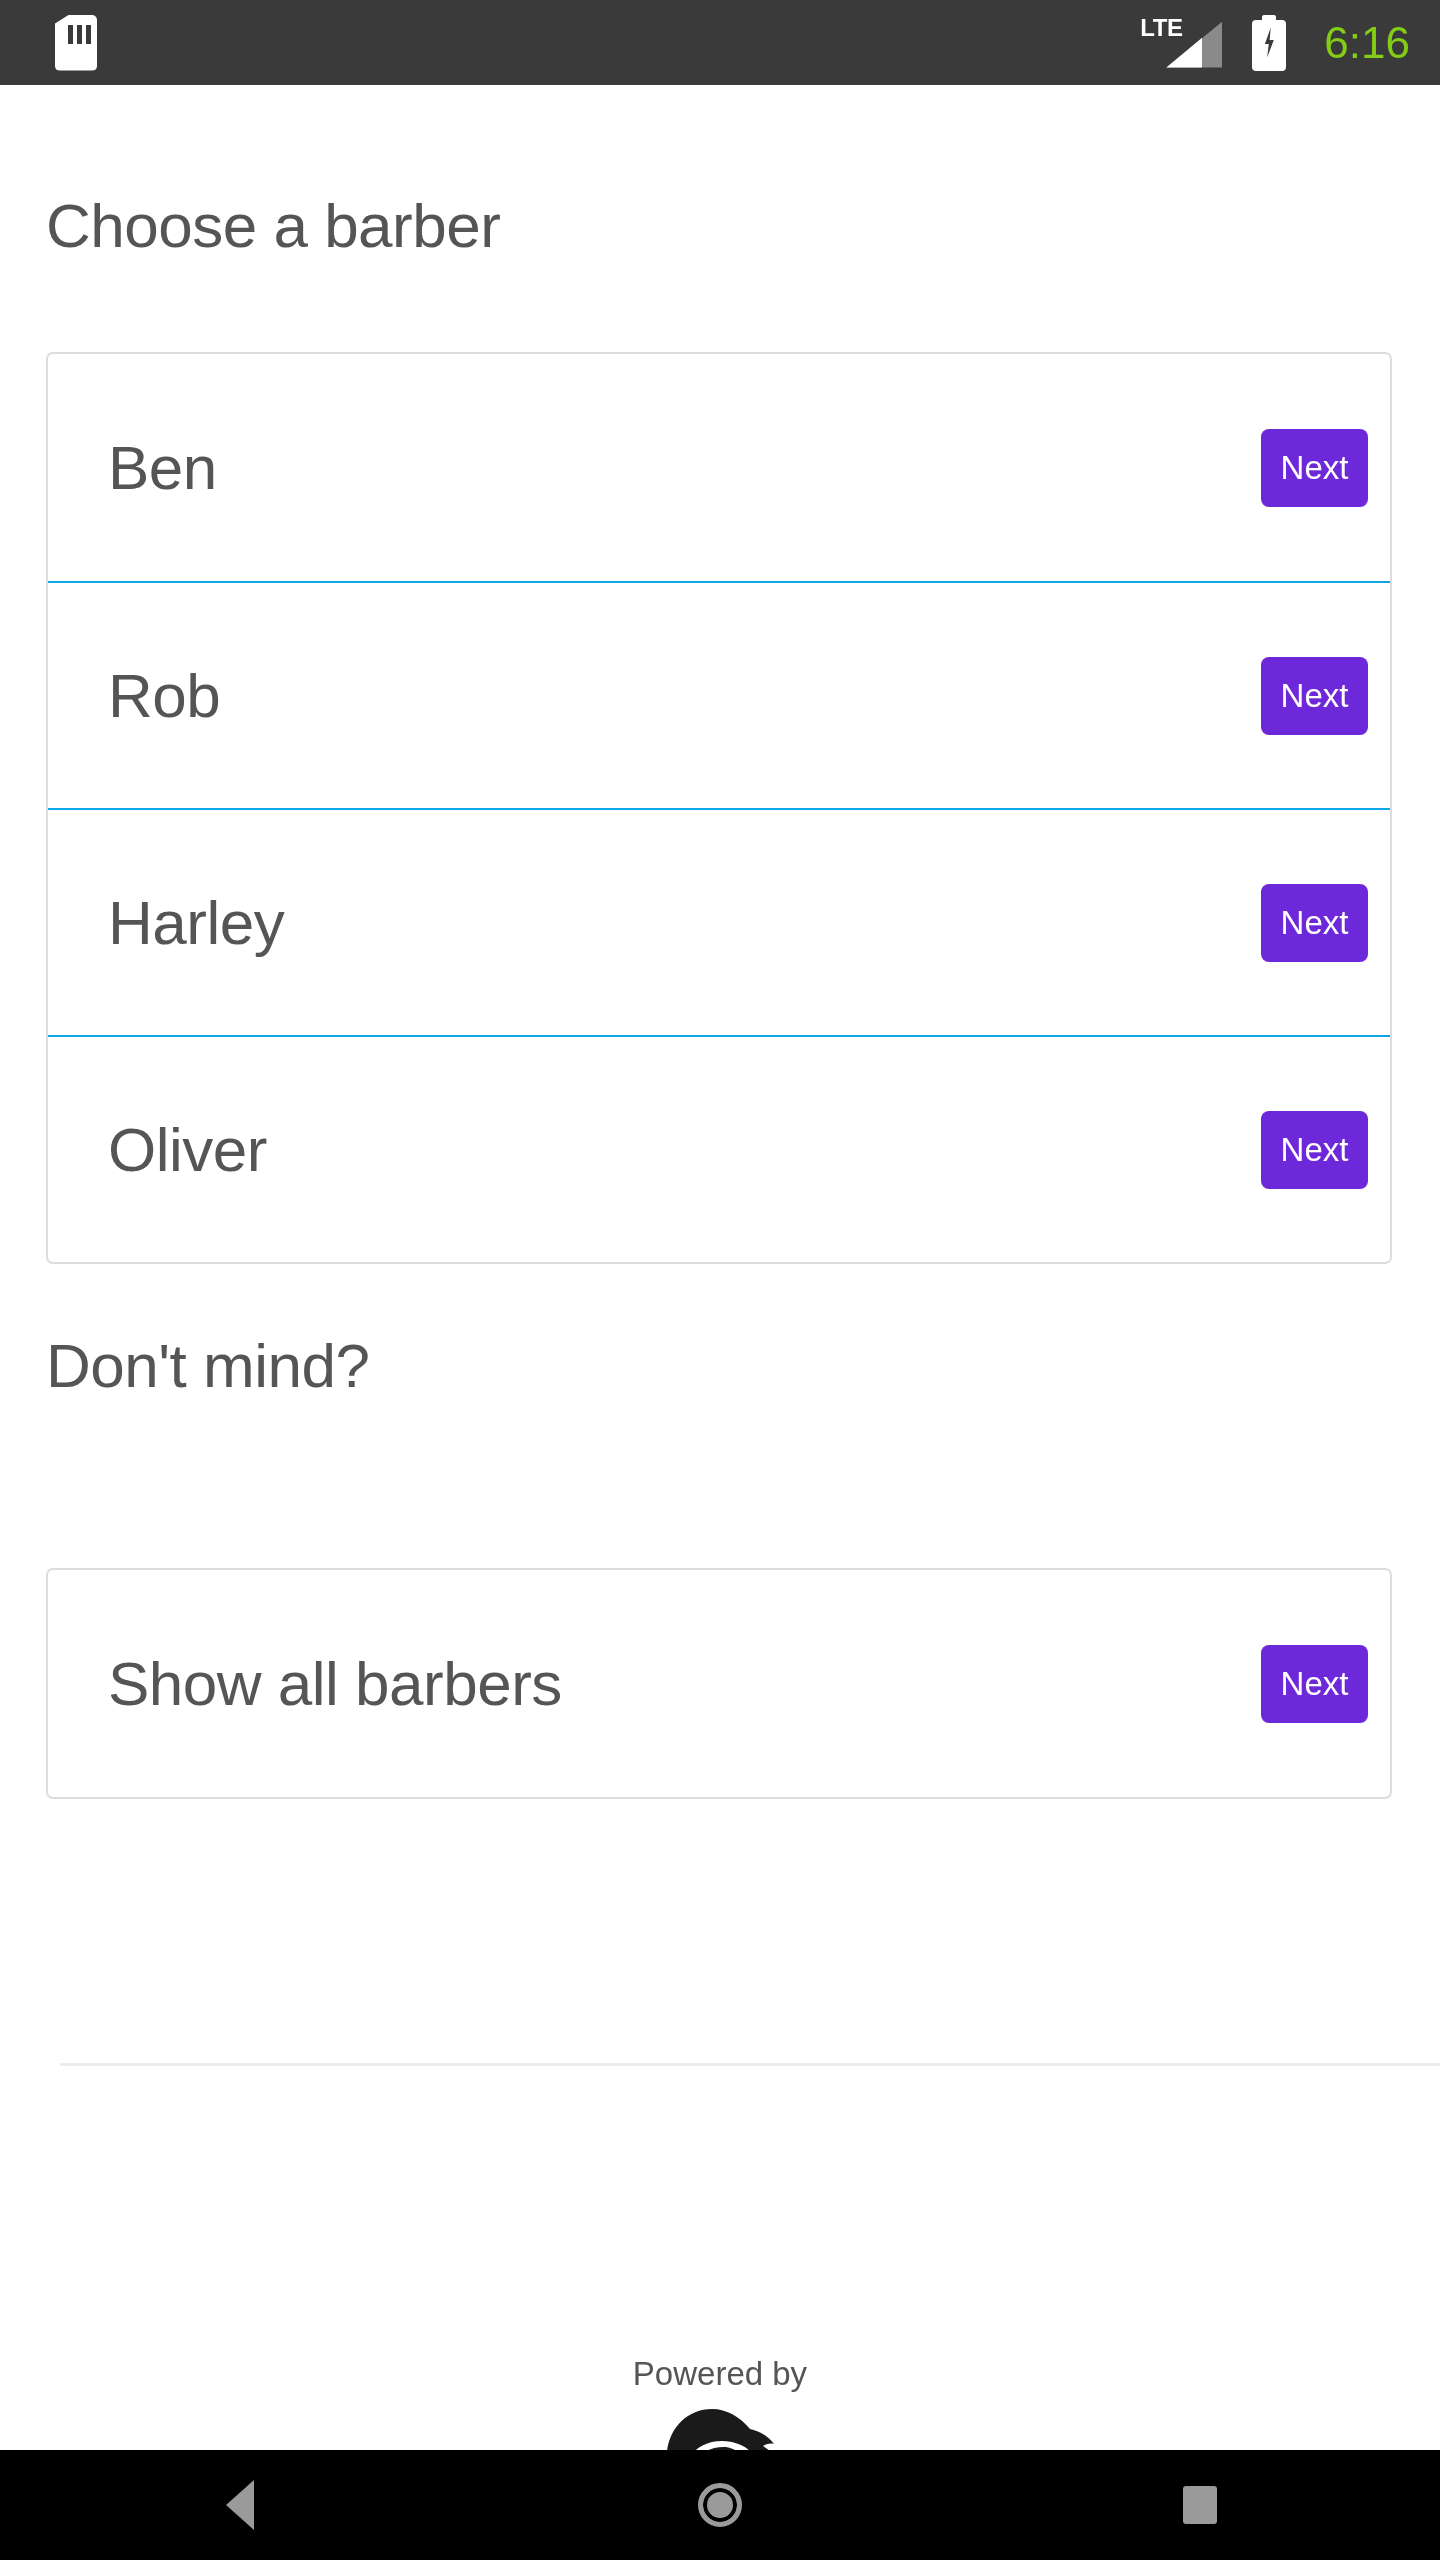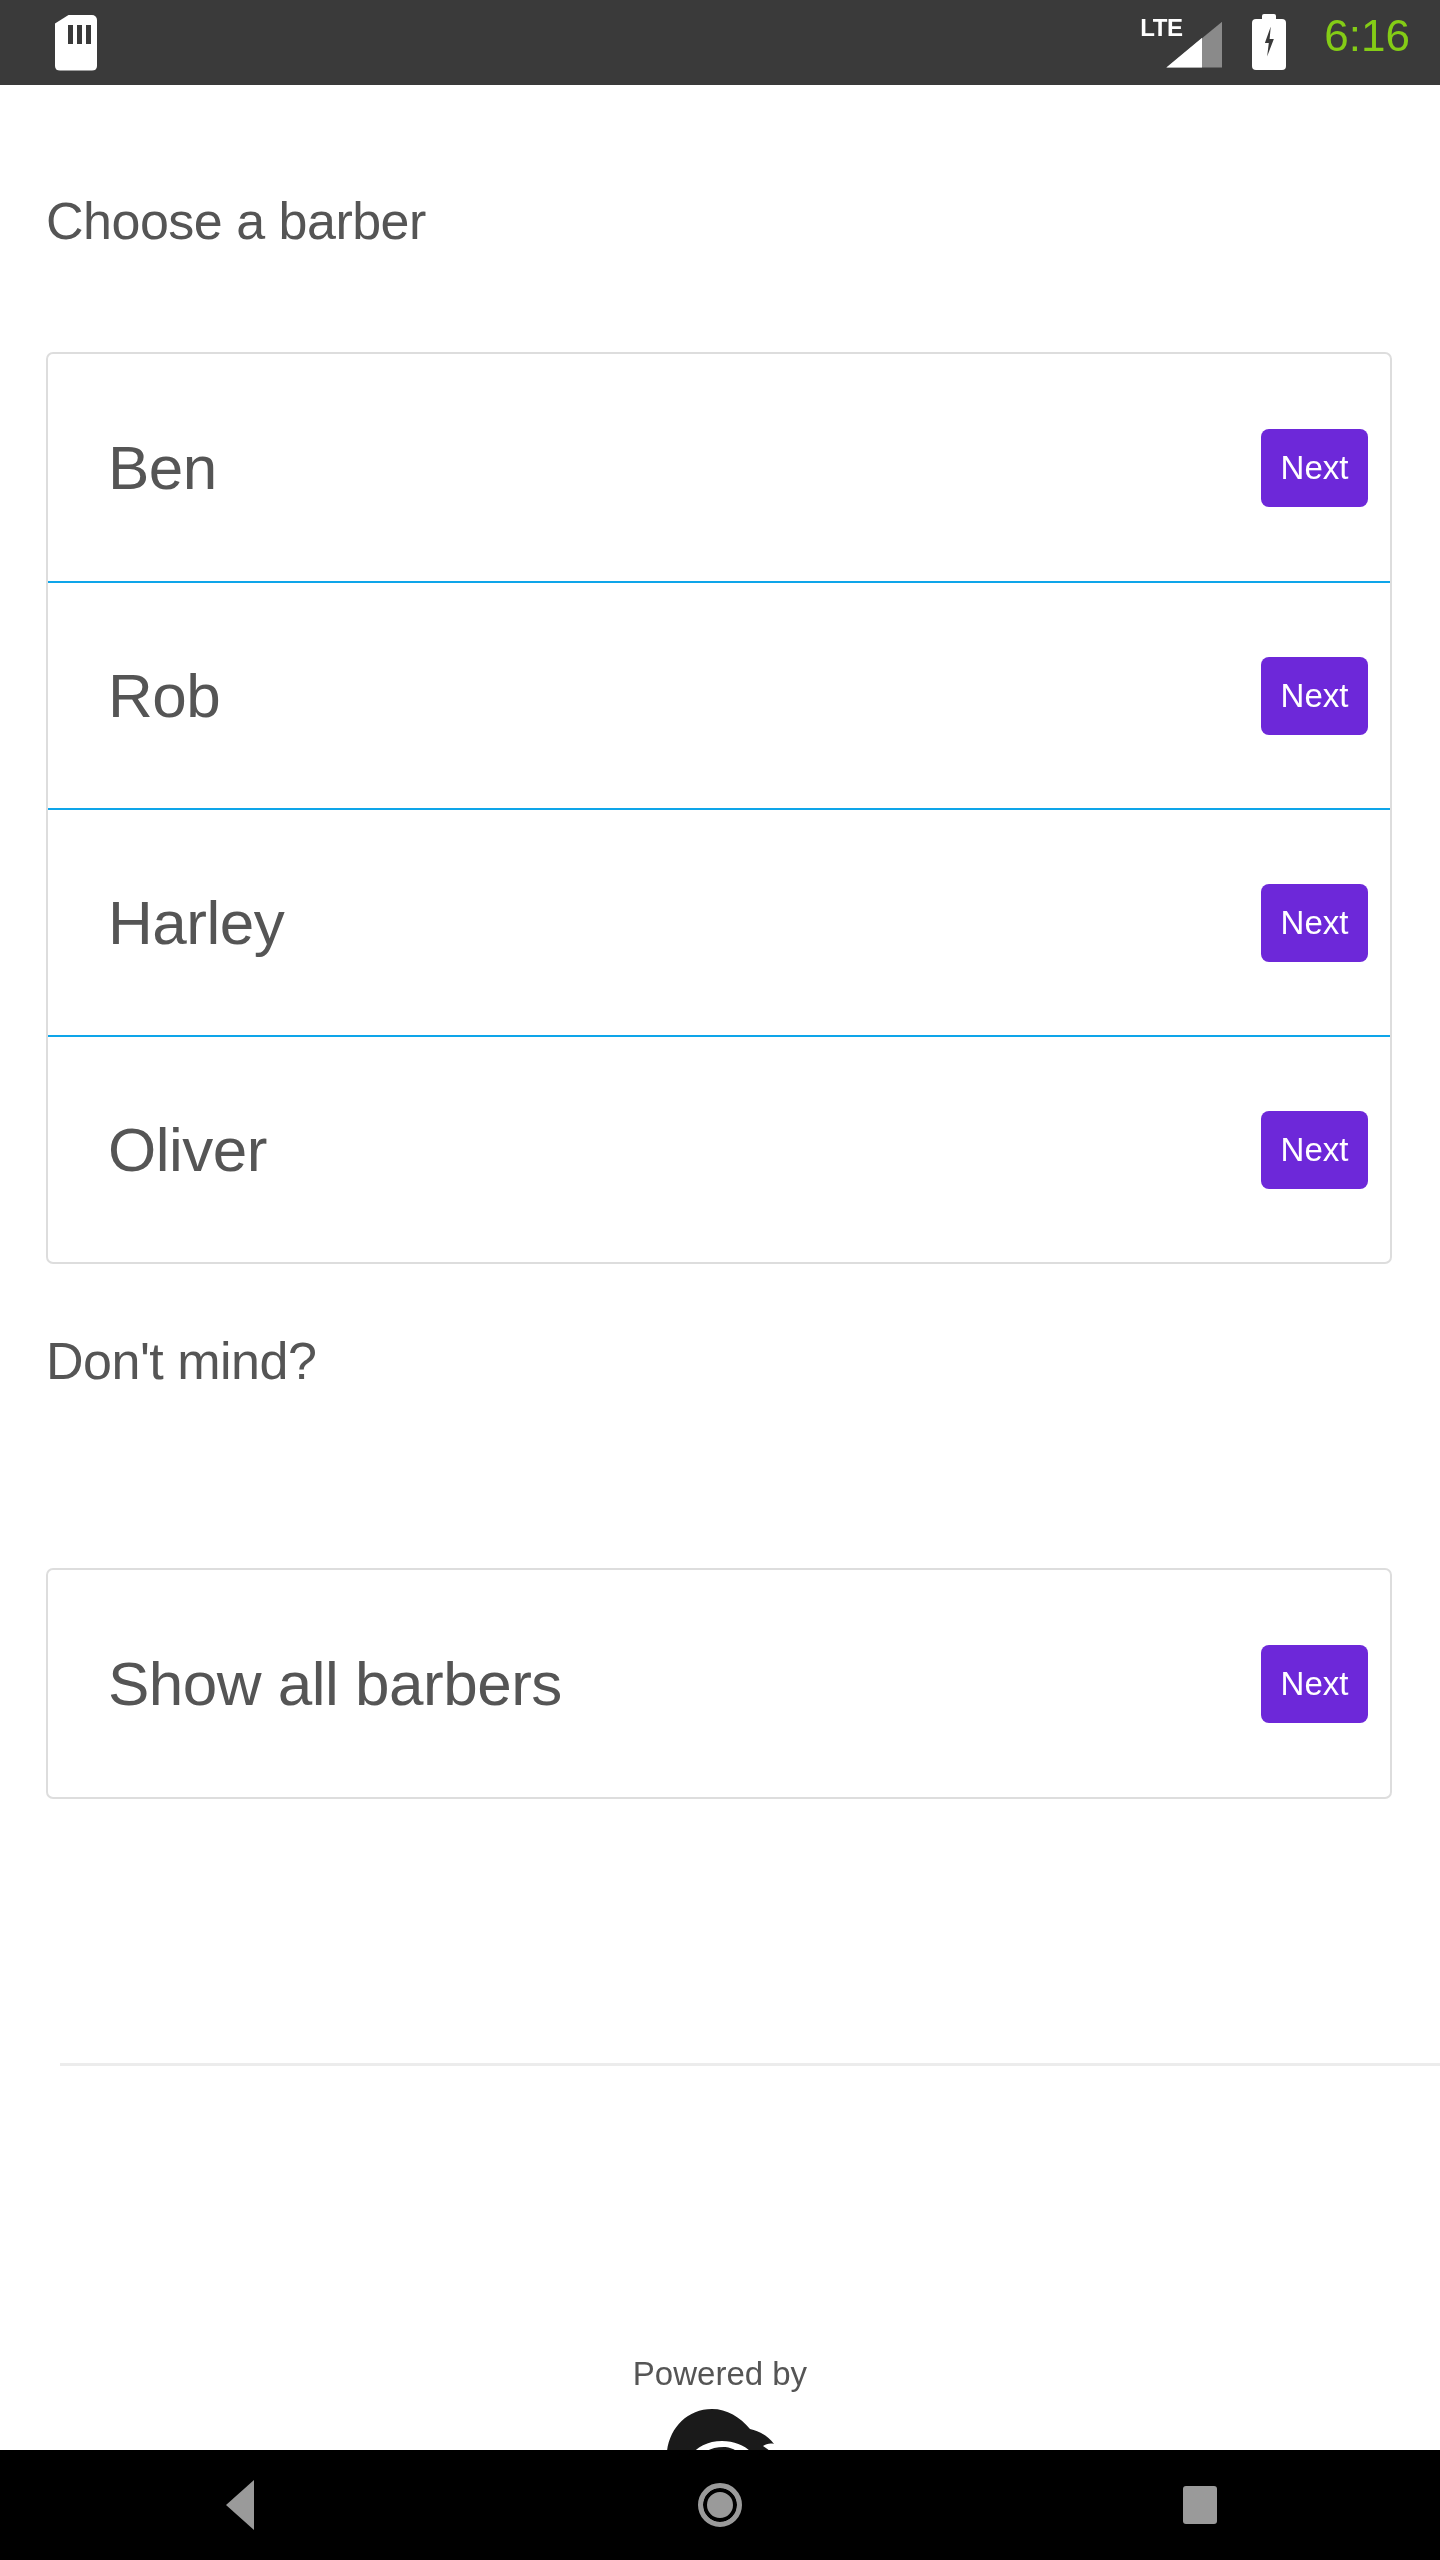--- a/index.html
+++ b/index.html
@@ -23,21 +23,21 @@
     top: 0; left: 0;
     width: 1440px;
     height: 85px;
     background: #3a3a3a;
     display: flex;
     align-items: center;
     justify-content: space-between;
     padding: 0 30px 0 55px;
   }
   .status-left { display: flex; align-items: center; }
-  .status-right { display: flex; gap: 16px; }
+  .status-right { display: flex; align-items: center; gap: 16px; }
 
   .sim-icon { width: 42px; height: 56px; position: relative; }
   .sim-body {
     position: absolute; inset: 0;
     background: #ffffff;
     border-radius: 5px;
     clip-path: polygon(34% 0, 100% 0, 100% 100%, 0 100%, 0 16%);
   }
   .sim-contacts {
     position: absolute;
@@ -114,21 +114,21 @@
   #content {
     position: absolute;
     top: 85px; left: 0;
     width: 1440px;
     height: 2365px;
     background: #ffffff;
   }
 
   .page-heading {
     color: #555555;
-    font-size: 52px;
+    font-size: 62px;
     font-weight: normal;
     line-height: 1;
     letter-spacing: -0.5px;
     font-stretch: condensed;
   }
   #page-title { position: absolute; left: 46px; top: 110px; }
   #section-heading { position: absolute; left: 46px; top: 1250px; }
 
   .card {
     position: absolute;

